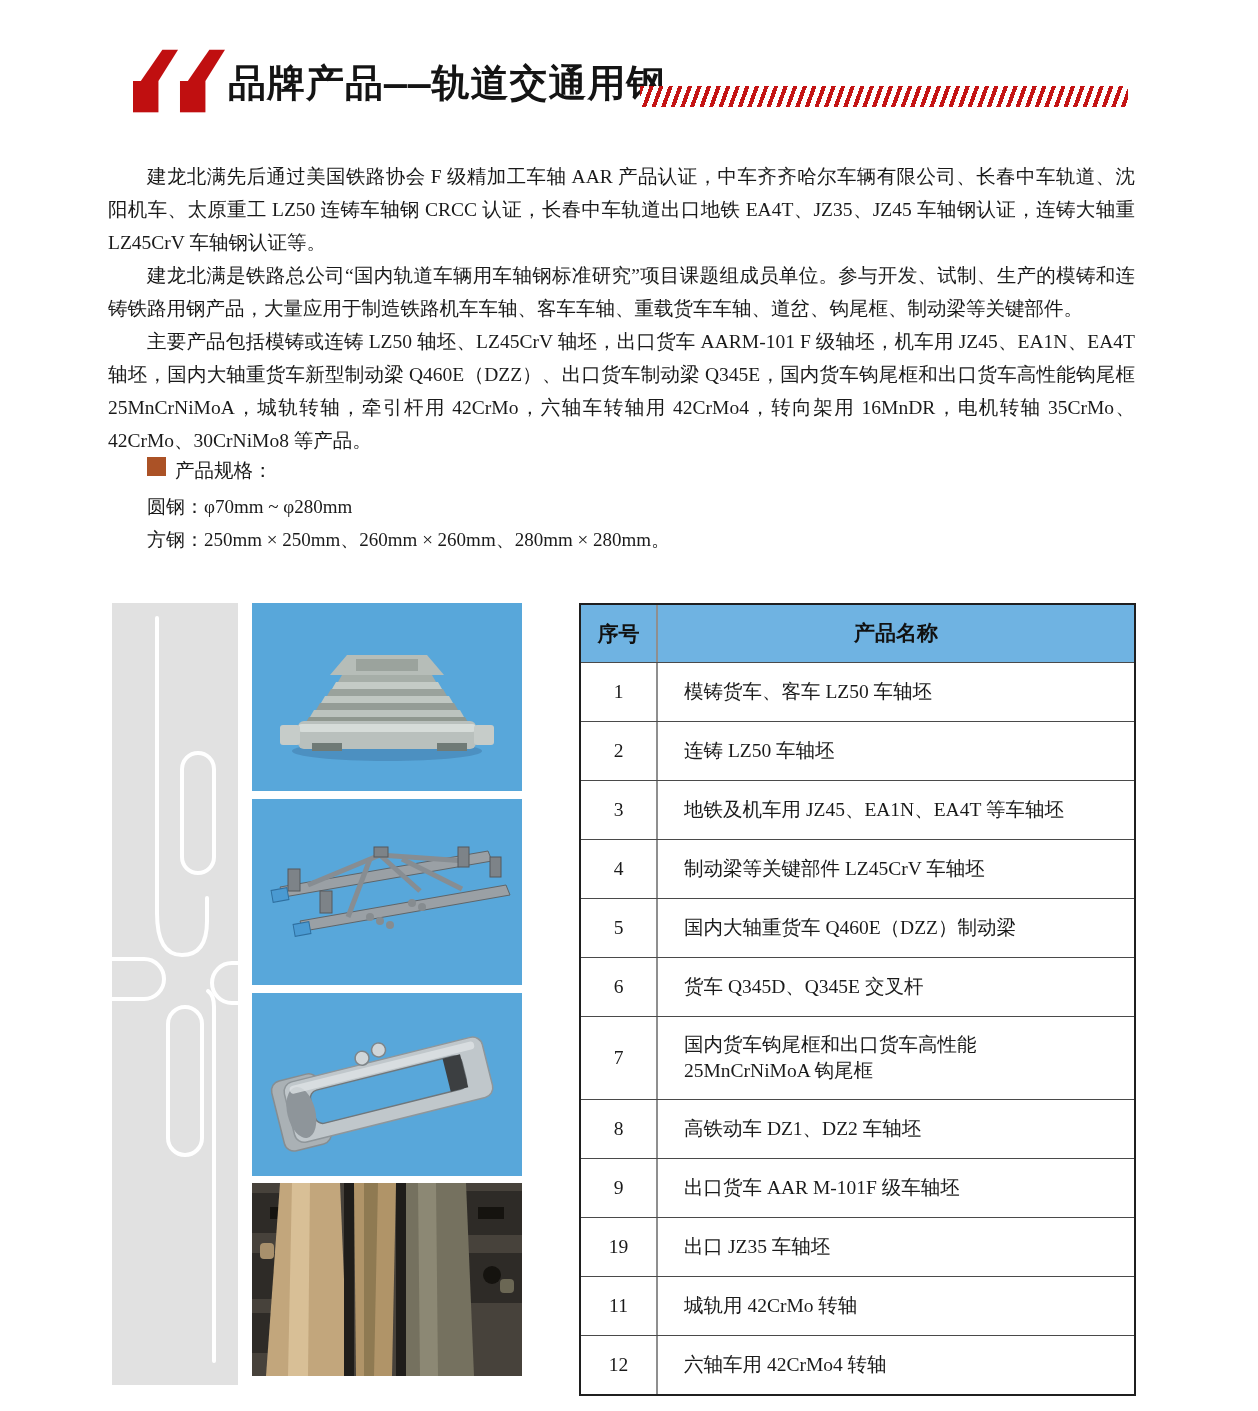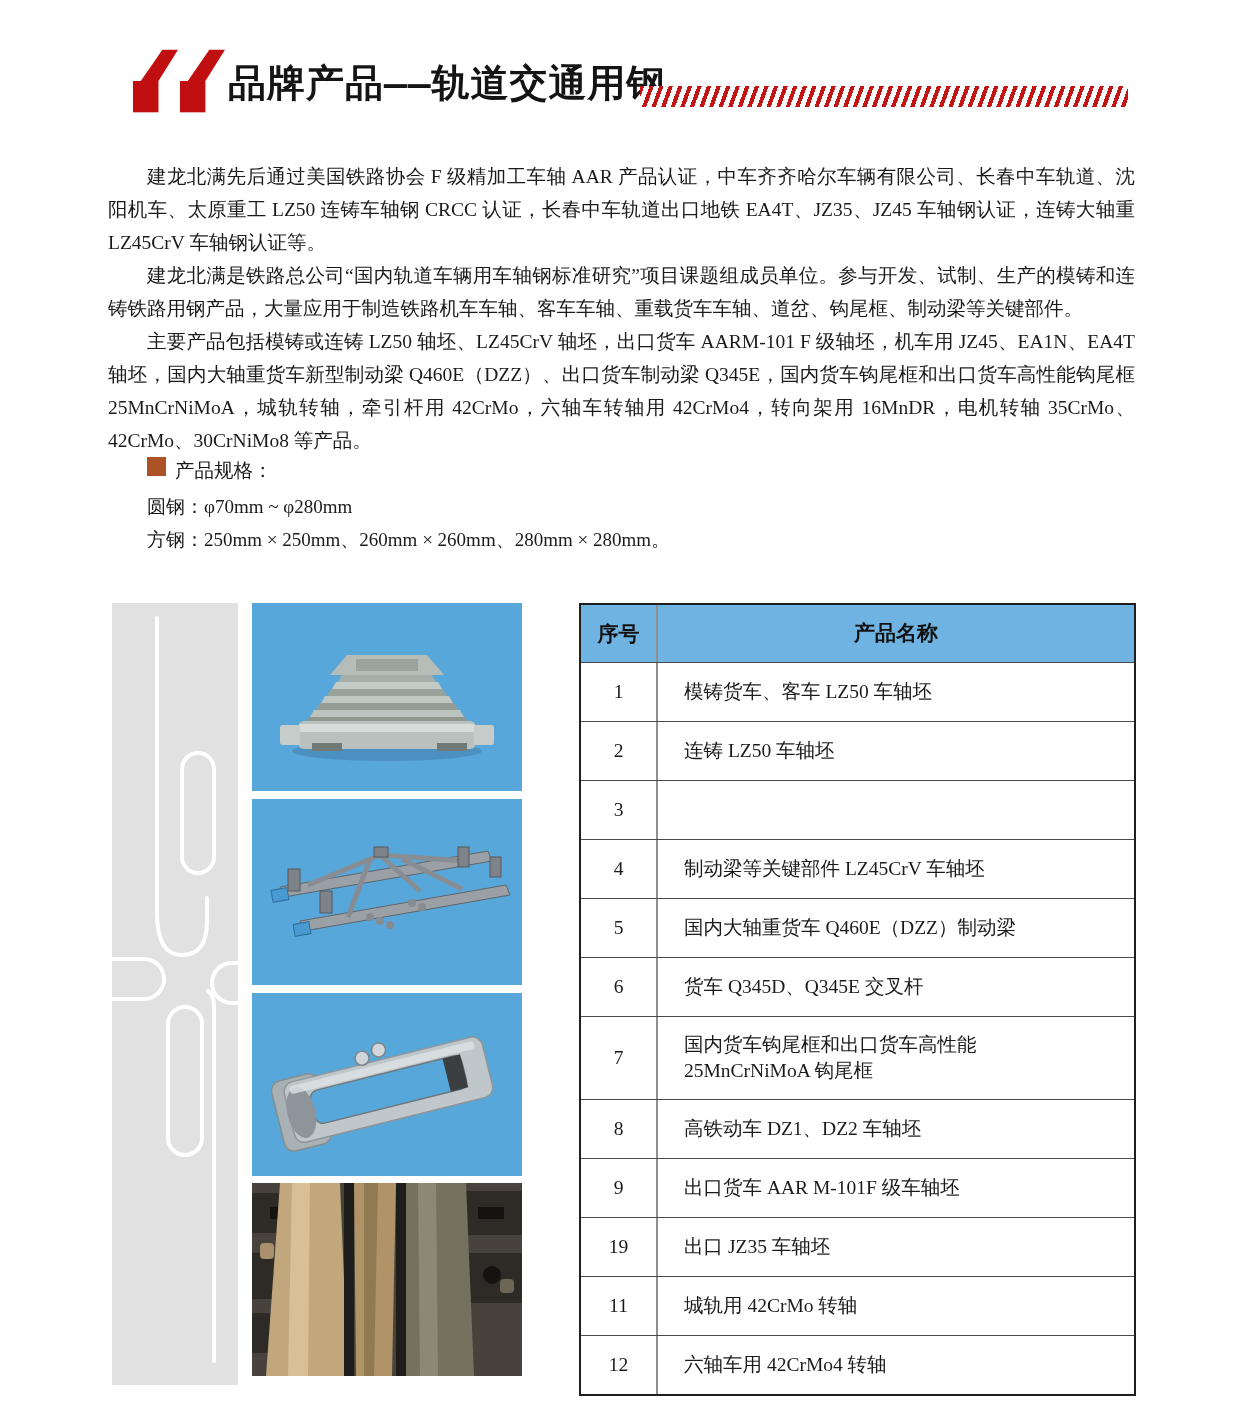--- a/index.html
+++ b/index.html
@@ -195,20 +195,21 @@
     <div class="trow">
       <div class="cell-no">1</div>
       <div class="cell-name">模铸货车、客车 LZ50 车轴坯</div>
     </div>
     <div class="trow">
       <div class="cell-no">2</div>
       <div class="cell-name">连铸 LZ50 车轴坯</div>
     </div>
     <div class="trow">
       <div class="cell-no">3</div>
+      <div class="cell-name">地铁及机车用 JZ45、EA1N、EA4T 等车轴坯</div>
     </div>
     <div class="trow">
       <div class="cell-no">4</div>
       <div class="cell-name">制动梁等关键部件 LZ45CrV 车轴坯</div>
     </div>
     <div class="trow">
       <div class="cell-no">5</div>
       <div class="cell-name">国内大轴重货车 Q460E（DZZ）制动梁</div>
     </div>
     <div class="trow">

